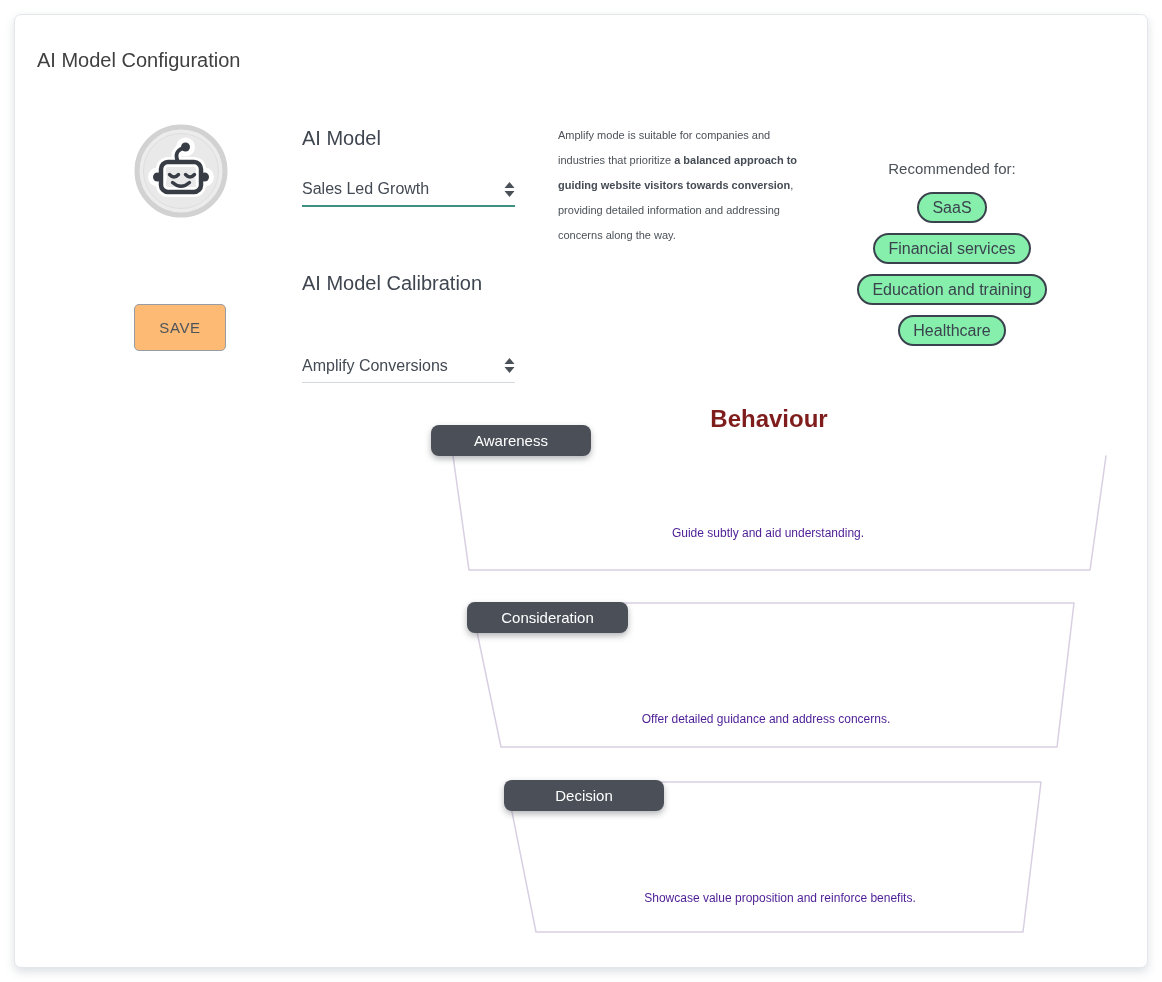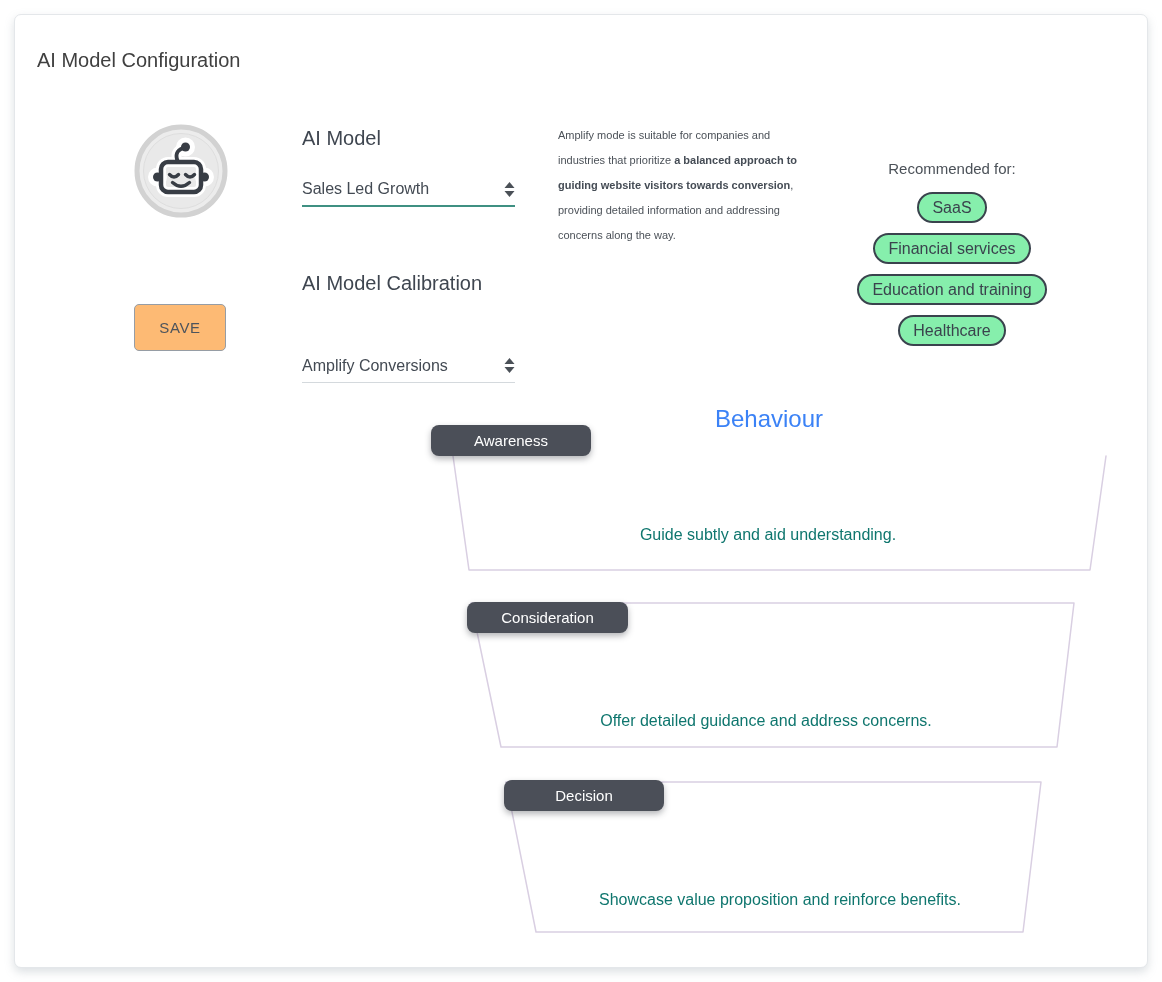--- a/index.html
+++ b/index.html
@@ -61,40 +61,40 @@
   .pill-list { display: flex; flex-direction: column; align-items: center; gap: 10px; }
   .pill {
     display: inline-flex; align-items: center; justify-content: center;
     border: 2px solid #3a434d; border-radius: 17px; background: #86efac;
     padding: 3px 13px; height: 31px; font-size: 16px; color: #3a434d; white-space: nowrap;
   }
 
   
   .behaviour-title {
     position: absolute; left: 440px; top: 390px; width: 628px;
-    text-align: center; font-size: 24px; color: #3b82f6; font-weight: 400;
+    text-align: center; font-size: 24px; color: #7f1d1d; font-weight: 700;
   }
 
   .funnel-svg { position: absolute; left: 0; top: 0; width: 1134px; height: 954px; pointer-events: none; }
   .funnel-path { fill: none; stroke: var(--funnel-line, #d9cfe2); stroke-width: 1.5; stroke-linejoin: round; stroke-linecap: round; }
 
   .stage-badge {
     position: absolute; height: 31px;
     background: var(--badge-bg, #4b4f58); color: #ffffff;
     border-radius: 8px; font-size: 15px; font-weight: 400;
     display: flex; align-items: center; justify-content: center;
     box-shadow: 0 3px 6px rgba(40,44,52,0.35);
   }
   .badge-awareness { left: 416px; top: 410px; width: 160px; }
   .badge-consideration { left: 452px; top: 587px; width: 161px; }
   .badge-decision { left: 489px; top: 765px; width: 160px; }
 
   .stage-text {
     position: absolute; width: 600px; text-align: center;
-    font-size: 16px; color: #0f766e;
+    font-size: 12px; color: #4c1d95;
   }
   .text-awareness { left: 453px; top: 511px; }
   .text-consideration { left: 451px; top: 697px; }
   .text-decision { left: 465px; top: 876px; }
 
   
   .robot-dark { stroke: #383d45; fill: none; stroke-linecap: round; stroke-linejoin: round; }
 </style>
 </head>
 <body>

